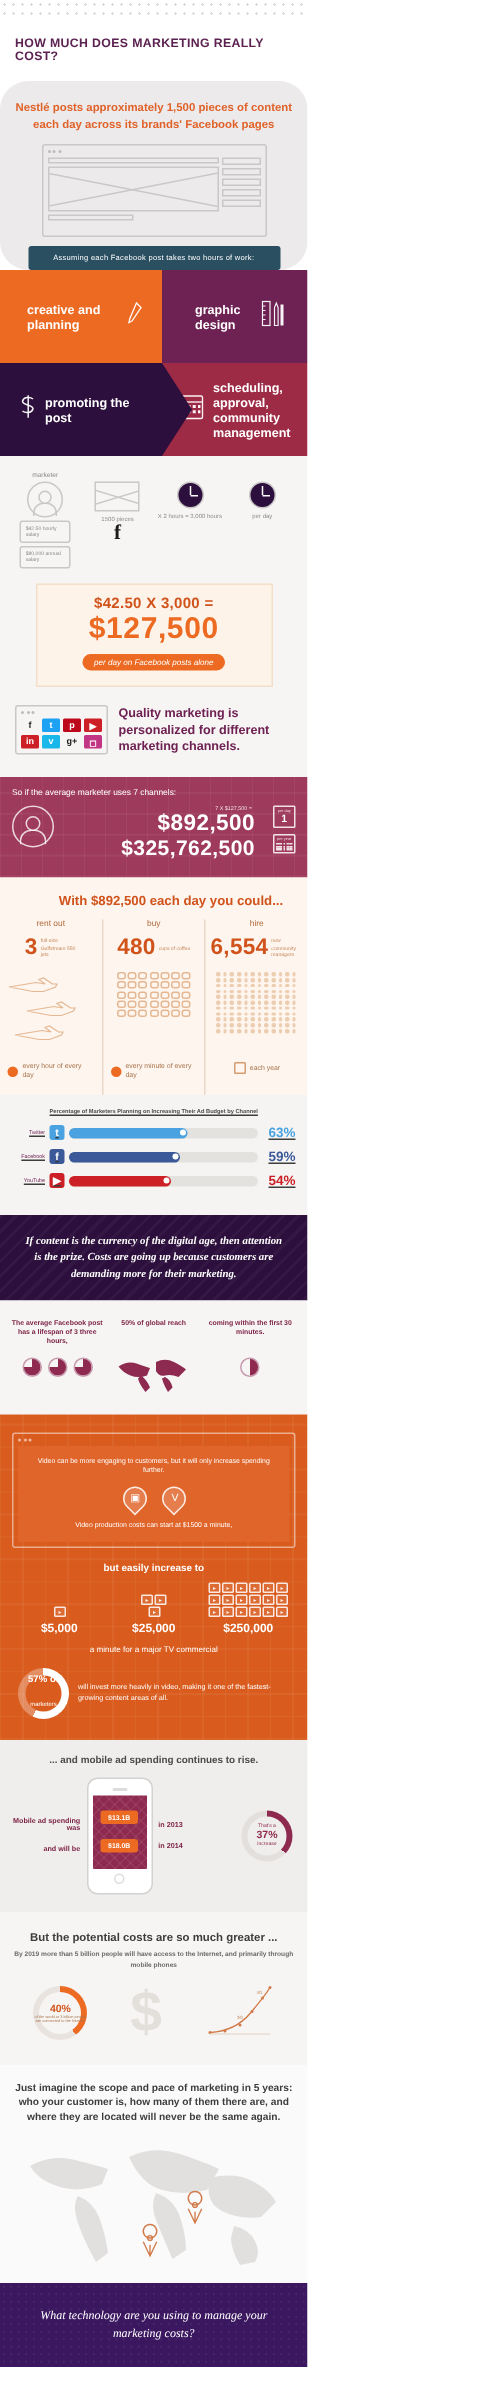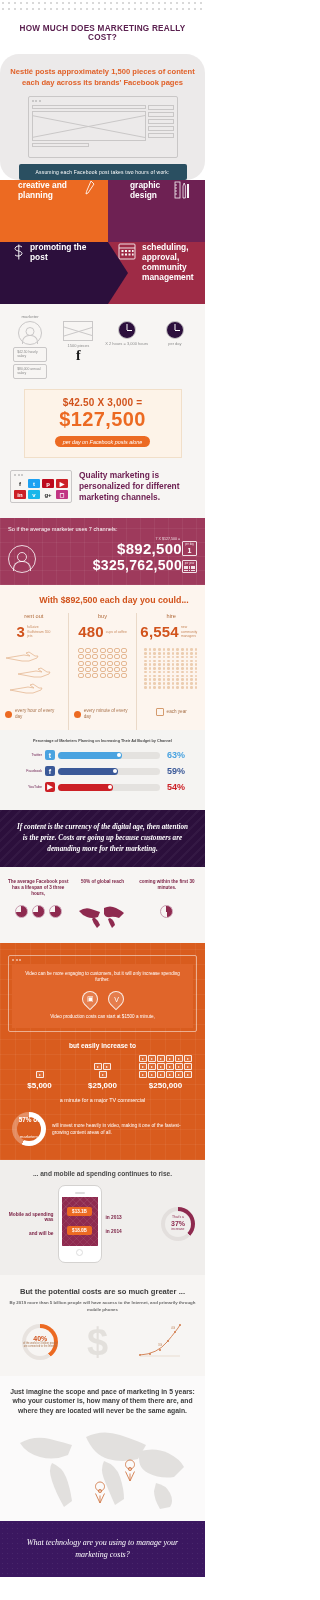--- a/index.html
+++ b/index.html
@@ -19,21 +19,21 @@
     background-color: #ffffff;
     background-image:
       radial-gradient(circle, #d9d9d9 0.8px, transparent 0.9px);
     background-size: 6px 6px;
   }
 
   
   .headline-sec { padding: 10px 10px 12px; background: #fff; }
   .headline {
     font-size: 8.2px; font-weight: bold; letter-spacing: .25px;
-    color: #5b2150; text-align: center;
+    color: #5b2150; 
   }
 
   
   .intro-sec { background: #eceaea; padding: 12px 8px 0; border-radius: 19px; }
   .intro-txt {
     font-size: 7.6px; font-weight: bold; line-height: 1.45;
     color: #e0622a; text-align: center;
   }
   .browser {
     margin: 8px auto 0; width: 150px; height: 62px;
@@ -59,21 +59,21 @@
 
   
   .assume {
     background: #2a4f61; color: #ffffff; font-size: 5px; text-align: center;
     padding: 5px 4px; letter-spacing: .2px;
     width: 168px; margin: 6px auto 0; border-radius: 2px;
   }
 
   
   .quad { position: relative; width: 205px; height: 124px; }
-  .q { position: absolute; display: flex; }
+  .q { position: absolute; display: flex; align-items: center; }
   .q1 { left: 0; top: 0; width: 128px; height: 62px; background: #ec6a22;
         clip-path: polygon(0 0, 108px 0, 128px 50%, 108px 100%, 0 100%); }
   .q2 { left: 108px; top: 0; width: 97px; height: 62px; background: #6e2153; }
   .q3 { left: 0; top: 62px; width: 128px; height: 62px; background: #2c0f3c;
         clip-path: polygon(0 0, 108px 0, 128px 50%, 108px 100%, 0 100%); }
   .q4 { left: 108px; top: 62px; width: 97px; height: 62px; background: #9e2b46; }
   .q-label {
     color: #fff; font-weight: bold; font-size: 8.4px; line-height: 1.2;
   }
   .q1 .q-label { margin-left: 18px; width: 62px; }
@@ -161,21 +161,21 @@
   .q-txt { font-size: 8.4px; font-weight: bold; color: #6e2153; line-height: 1.35; flex: 1; }
 
   
   .chan-sec {
     background: #9e3a5c; padding: 8px 8px 12px; color: #fff; position: relative;
     background-image:
       repeating-linear-gradient(0deg, rgba(255,255,255,.05) 0 1px, transparent 1px 14px),
       repeating-linear-gradient(90deg, rgba(255,255,255,.05) 0 1px, transparent 1px 14px);
   }
   .chan-lead { font-size: 5.6px; margin-bottom: 5px; }
-  .chan-row { display: flex; align-items: flex-end; gap: 0; }
+  .chan-row { display: flex; align-items: flex-start; gap: 12px; }
   .chan-av {
     width: 28px; height: 28px; border-radius: 50%; border: 1px solid rgba(255,255,255,.8);
     position: relative; flex: none;
   }
   .chan-av:before {
     content: ""; position: absolute; left: 50%; top: 6px; transform: translateX(-50%);
     width: 8px; height: 8px; border-radius: 50%; border: 1px solid rgba(255,255,255,.8);
   }
   .chan-av:after {
     content: ""; position: absolute; left: 50%; bottom: 1px; transform: translateX(-50%);
@@ -220,21 +220,21 @@
   .mini-cal { width: 8px; height: 8px; border: 1px solid #d49b6e; border-radius: 1px; flex: none; }
 
   
   .organic {
     background: #d95c1e; padding: 13px 12px; text-align: center;
     background-image: repeating-linear-gradient(135deg, rgba(255,255,255,.045) 0 2px, transparent 2px 6px);
   }
   .organic p { color: #fff; font-size: 8.6px; font-weight: bold; line-height: 1.35; }
 
   
-  .chart-sec { background: #f5f4f2; padding: 9px 20px 12px; }
+  .chart-sec { background: #f5f4f2; padding: 9px 8px 12px; text-decoration: underline; }
   .chart-title { font-size: 3.8px; font-weight: bold; color: #4a4a4a; text-align: center; margin-bottom: 7px; }
   .bar-row { display: flex; align-items: center; gap: 3px; margin-bottom: 6px; }
   .bar-name { width: 22px; font-size: 3.6px; color: #6e2153; text-align: right; }
   .bar-ic {
     width: 10px; height: 10px; border-radius: 2px; flex: none; color: #fff;
     font-size: 7px; font-weight: bold; display: flex; align-items: center; justify-content: center;
   }
   .bar-track {
     flex: 1; height: 7px; border-radius: 4px; background: #e4e2df; position: relative; overflow: visible;
   }

